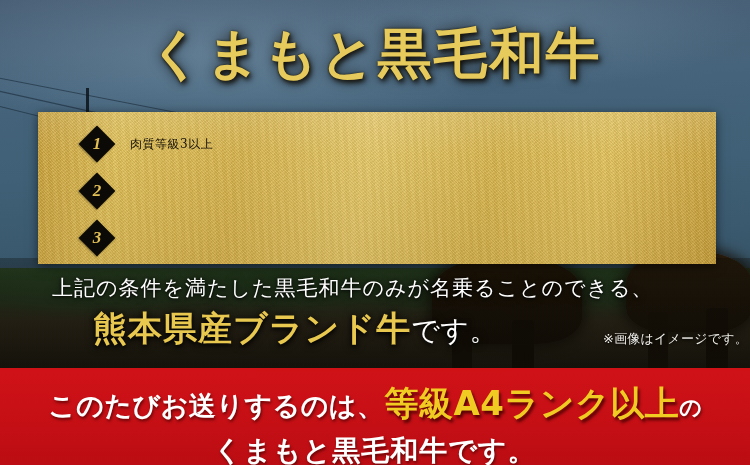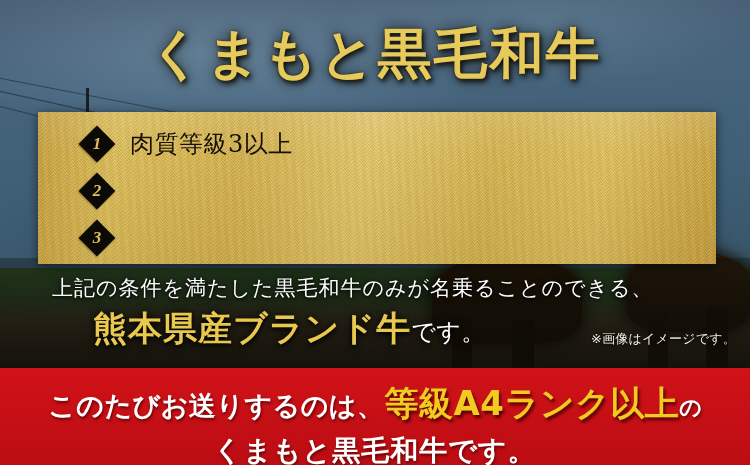--- a/index.html
+++ b/index.html
@@ -114,21 +114,21 @@
     box-shadow:0 1px 2px rgba(0,0,0,.4);
   }
   .badge span{
     position:absolute;left:0;top:0;width:26px;height:26px;
     transform:rotate(-45deg);
     display:flex;align-items:center;justify-content:center;
     color:#e3c055;font-style:italic;font-weight:bold;font-size:17px;
     font-family:"Liberation Serif","DejaVu Serif",serif;
   }
   .cond-text{
-    font-size:24px;color:#150f06;letter-spacing:.5px;
+    font-size:12px;color:#150f06;letter-spacing:.5px;
     font-family:"DejaVu Serif","Liberation Serif",serif;
     white-space:nowrap;
   }
 
   
   .mid{position:absolute;left:0;top:266px;width:750px;z-index:3;}
   .mid-line1{
     margin:0;padding:8px 0 0 52px;
     font-size:21px;color:#ffffff;letter-spacing:1px;
     font-family:"DejaVu Serif","Liberation Serif",serif;
@@ -138,26 +138,26 @@
   .mid-line2{
     margin:0;padding:4px 0 0 52px;white-space:nowrap;
     text-shadow:0 2px 4px rgba(0,0,0,.95),0 0 10px rgba(0,0,0,.85);
   }
   .mid-brand{
     font-size:34px;font-weight:bold;color:#e8c84f;letter-spacing:1px;
     font-family:"DejaVu Sans","Liberation Sans",sans-serif;
     margin-left:41px;
   }
   .mid-desu{
-    font-size:24px;color:#ffffff;letter-spacing:.5px;
+    font-size:28px;color:#ffffff;letter-spacing:.5px;
     font-family:"DejaVu Serif","Liberation Serif",serif;
     margin-top:11px;
   }
   .disclaimer{
-    position:absolute;right:14px;top:330px;z-index:4;
+    position:absolute;right:2px;top:330px;z-index:4;
     font-size:13px;color:#f2f0ea;letter-spacing:.2px;
     font-family:"DejaVu Sans","Liberation Sans",sans-serif;
     text-shadow:0 1px 3px rgba(0,0,0,.95);
     white-space:nowrap;
   }
 
   
   .footer{
     position:absolute;left:0;top:368px;width:750px;height:97px;z-index:5;
     background:linear-gradient(180deg,#d01217 0%,#c81016 40%,#bb0d13 100%);

